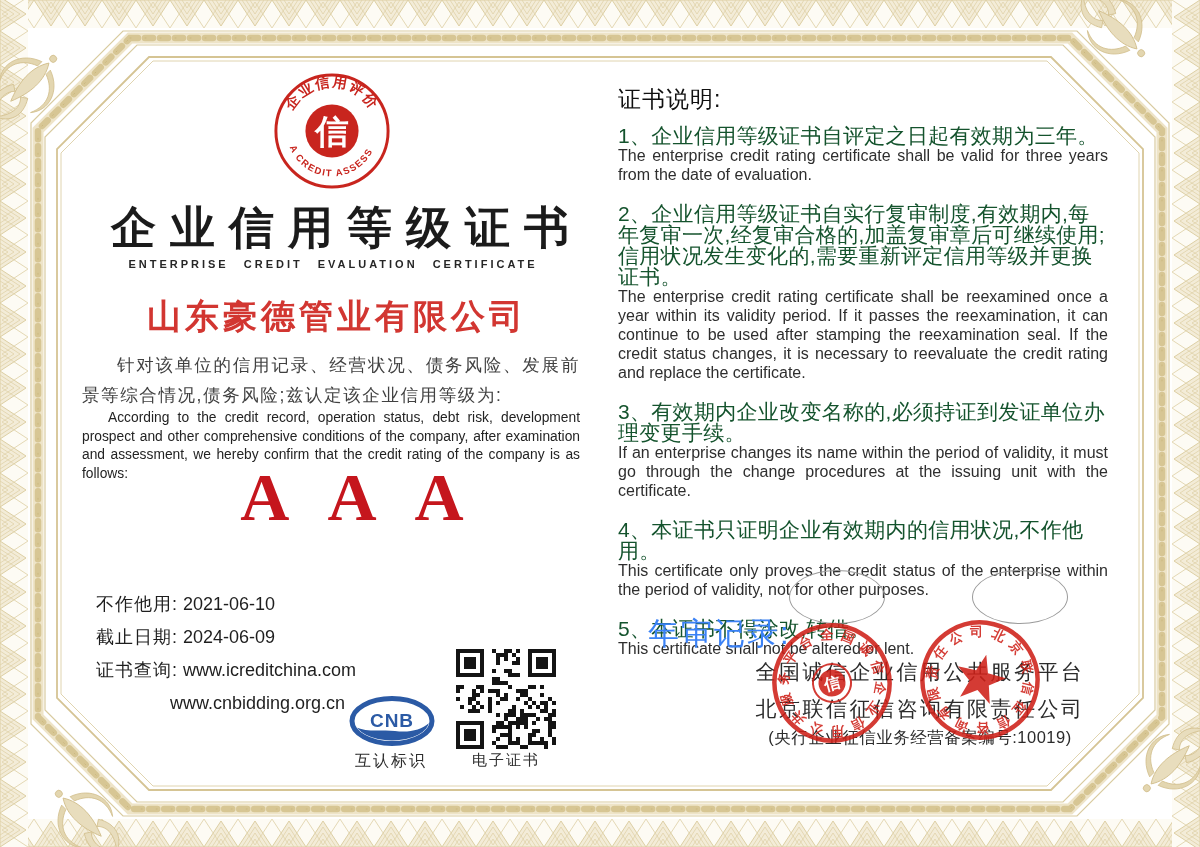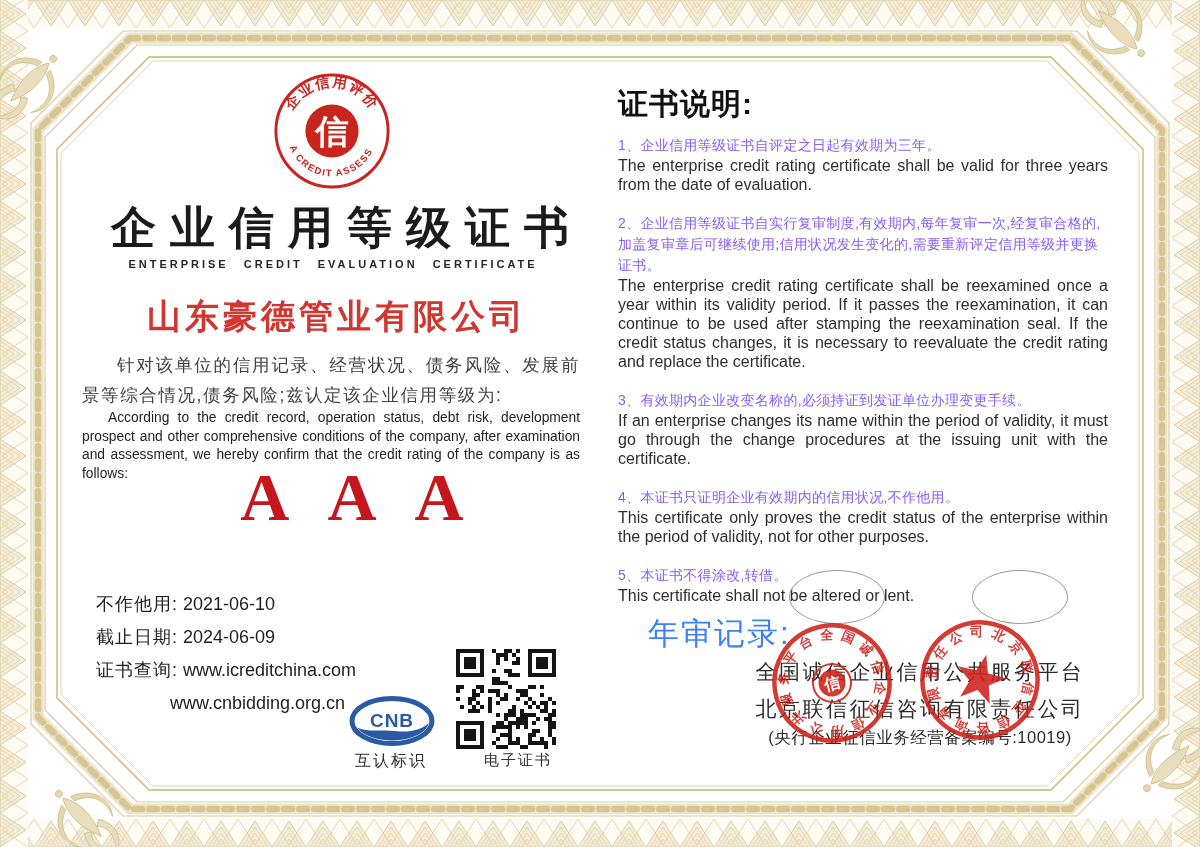--- a/index.html
+++ b/index.html
@@ -22,27 +22,27 @@
   .intro-en{left:82px;top:409px;width:498px;font-size:13.8px;line-height:18.6px;color:#232323;
             text-align:justify;text-indent:26px;}
   .rating{left:80px;top:458px;width:506px;text-align:center;font-family:"Liberation Serif",serif;
           font-weight:700;font-size:68px;letter-spacing:38px;padding-left:38px;color:#c5161d;white-space:nowrap;}
   .info-rows{left:96px;top:588px;font-size:18px;color:#1e1e1e;line-height:33px;}
   .info-rows .lbl{letter-spacing:1px;}
   .info-rows .indent{padding-left:74px;}
   .cnb{left:349px;top:696px;}
   .cnb-label{left:341px;top:751px;width:100px;text-align:center;font-size:16px;color:#2e2e2e;letter-spacing:2px;}
   .qr{left:456px;top:649px;}
-  .qr-label{left:468px;top:751px;width:100px;text-align:center;font-size:15px;color:#2e2e2e;letter-spacing:2px;}
+  .qr-label{left:456px;top:751px;width:100px;text-align:center;font-size:15px;color:#2e2e2e;letter-spacing:2px;}
 
   
   .rc{left:618px;top:84px;width:490px;}
-  .rc-h{font-size:30px;font-weight:700;color:#101010;margin:0 0 10px 0;letter-spacing:1px;}
+  .rc-h{font-size:23px;font-weight:400;color:#101010;margin:0 0 10px 0;letter-spacing:1px;}
   .r-item{margin-bottom:19px;}
-  .r-item .zh{font-size:14px;line-height:21px;color:#8b5cf6;letter-spacing:0.3px;}
+  .r-item .zh{font-size:21px;line-height:21px;color:#14532d;letter-spacing:0.3px;}
   .r-item .en{font-size:16px;line-height:19px;color:#2e2e2e;text-align:justify;}
   .annual-label{left:648px;top:613px;font-size:31px;color:#3b82f6;letter-spacing:2px;}
   .oval{width:94px;height:52px;border:1px solid #9b9b9b;border-radius:50%;background:transparent;}
   .oval1{left:789px;top:570px;}
   .oval2{left:972px;top:570px;}
   .issuer1{left:690px;top:658px;width:460px;text-align:center;font-size:21px;color:#2b2b2b;letter-spacing:2.5px;z-index:3;}
   .issuer2{left:690px;top:695px;width:460px;text-align:center;font-size:21px;color:#2b2b2b;letter-spacing:2.5px;z-index:3;}
   .issuer3{left:690px;top:727px;width:460px;text-align:center;font-size:16.5px;color:#2b2b2b;letter-spacing:0.5px;z-index:3;}
   .sealL{left:770px;top:621px;opacity:.87;z-index:4;}
   .sealR{left:918px;top:618px;opacity:.87;z-index:4;}

